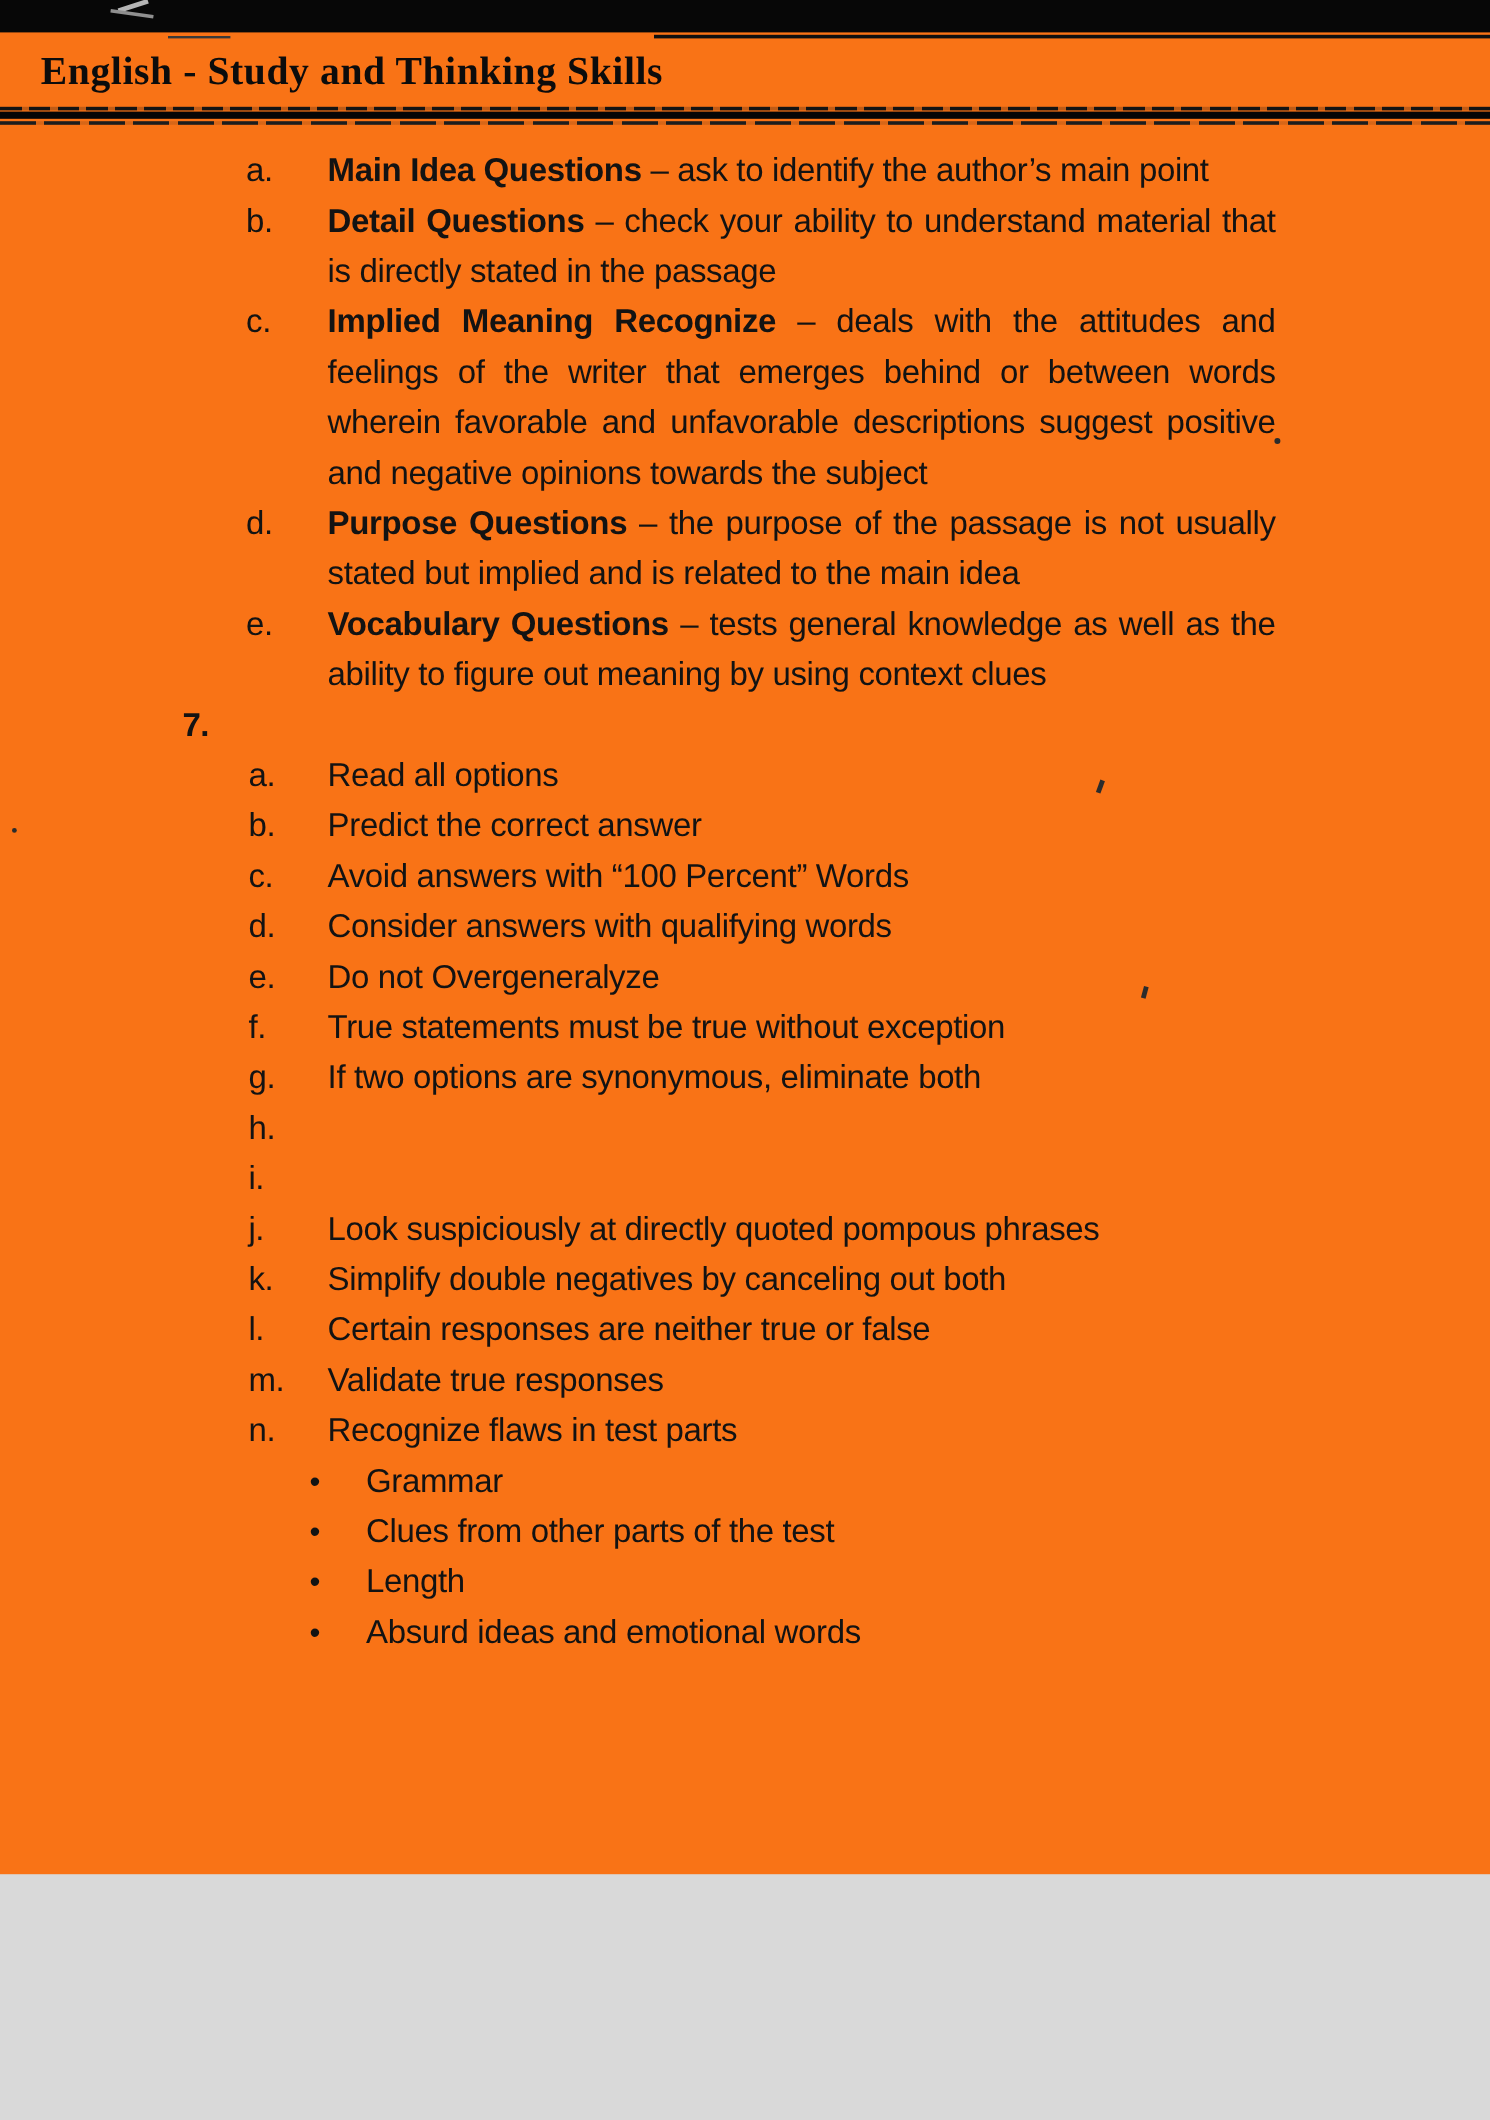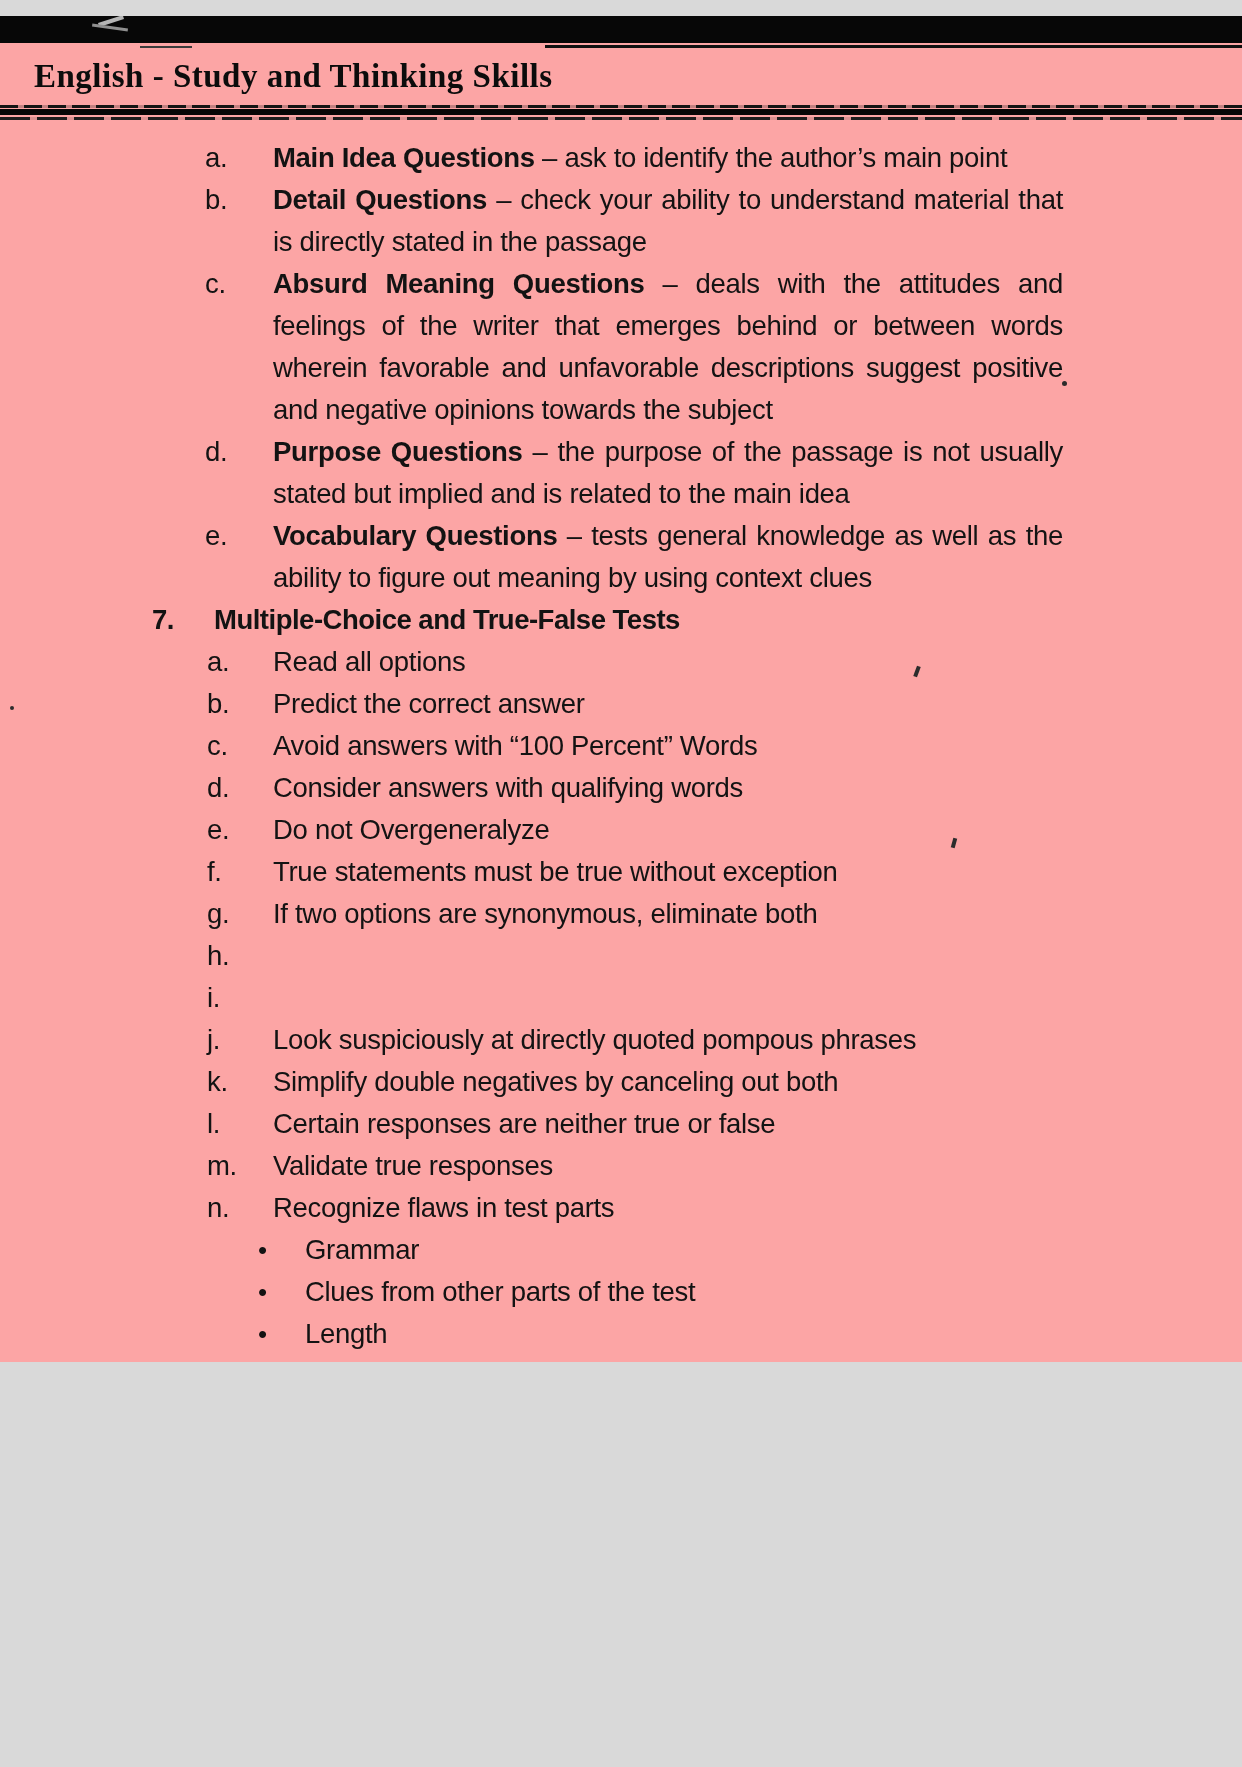--- a/index.html
+++ b/index.html
@@ -1,18 +1,18 @@
 <!DOCTYPE html>
 <html><head>
 <meta charset="utf-8">
 <style>
   html,body { margin:0; padding:0; background:#d9d9d9; }
   .page {
-    position:relative; width:1242px; height:1346px; margin:16px auto;
-    background:#fca5a5; color:#121212; overflow:hidden;
+    position:relative; width:1242px; height:1562px; margin:0 auto;
+    background:#f97316; color:#121212; overflow:hidden;
     font-family:"Liberation Sans", sans-serif;
   }
 
   
   .topbar { position:absolute; top:0; left:0; width:1242px; height:27px; background:#070707; }
   .topbar-notch-a { position:absolute; top:3px; left:98px; width:26px; height:4px; background:#b5b5b5; transform:rotate(-18deg); }
   .topbar-notch-b { position:absolute; top:10px; left:92px; width:36px; height:3px; background:#8f8f8f; transform:rotate(8deg); }
   .topbar-frag-right { position:absolute; top:29px; left:545px; width:697px; height:3px; background:#101010; }
   .topbar-frag-left { position:absolute; top:30px; left:140px; width:52px; height:2px; background:#3a3a3a; }
 
@@ -78,34 +78,33 @@
     <div class="row lvl1">
       <span class="marker">a.</span>
       <span class="text"><span class="lead">Main Idea Questions</span> <span>– ask to identify the author’s main point</span></span>
     </div>
     <div class="row lvl1">
       <span class="marker">b.</span>
       <span class="text"><span class="lead">Detail Questions</span> <span>– check your ability to understand material that is directly stated in the passage</span></span>
     </div>
     <div class="row lvl1">
       <span class="marker">c.</span>
-      <span class="text"><span class="lead">Absurd Meaning Questions</span> <span>– deals with the attitudes and feelings of the writer that emerges behind or between words wherein favorable and unfavorable descriptions suggest positive and negative opinions towards the subject</span></span>
+      <span class="text"><span class="lead">Implied Meaning Recognize</span> <span>– deals with the attitudes and feelings of the writer that emerges behind or between words wherein favorable and unfavorable descriptions suggest positive and negative opinions towards the subject</span></span>
     </div>
     <div class="row lvl1">
       <span class="marker">d.</span>
       <span class="text"><span class="lead">Purpose Questions</span> <span>– the purpose of the passage is not usually stated but implied and is related to the main idea</span></span>
     </div>
     <div class="row lvl1">
       <span class="marker">e.</span>
       <span class="text"><span class="lead">Vocabulary Questions</span> <span>– tests general knowledge as well as the ability to figure out meaning by using context clues</span></span>
     </div>
 
     <div class="row item7">
       <span class="marker">7.</span>
-      <span class="text7">Multiple-Choice and True-False Tests</span>
     </div>
 
     <div class="row lvl2">
       <span class="marker">a.</span>
       <span>Read all options</span>
     </div>
     <div class="row lvl2">
       <span class="marker">b.</span>
       <span>Predict the correct answer</span>
     </div>

